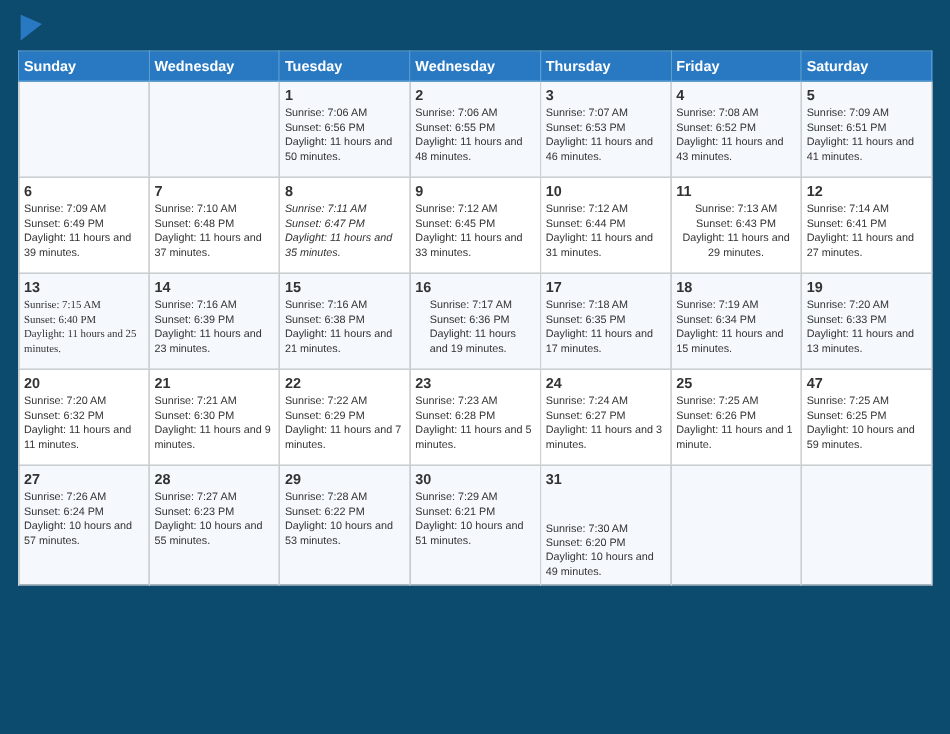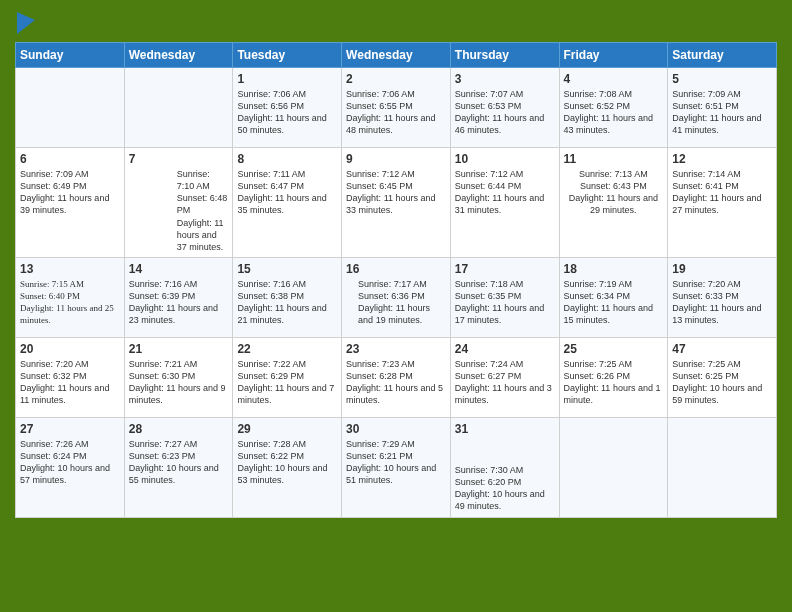--- a/index.html
+++ b/index.html
@@ -6,21 +6,21 @@
     body {
       font-family: Arial, sans-serif;
       background: #fff;
       width: 792px;
       height: 612px;
       overflow: hidden;
     }
     .page {
       width: 792px;
       height: 612px;
-      background: #4d7c0f;
+      background: #0c4a6e;
       padding: 10px 15px 10px 15px;
     }
     .header {
       display: flex;
       justify-content: space-between;
       align-items: flex-start;
       margin-bottom: 8px;
     }
     .logo {
       display: flex;
@@ -170,27 +170,27 @@
         </tr>
         <tr>
           <td>
             <span class="day-num">6</span>
             <div class="day-info" style="white-space: pre-line;">Sunrise: 7:09 AM
 Sunset: 6:49 PM
 Daylight: 11 hours and 39 minutes.</div>
           </td>
           <td>
             <span class="day-num">7</span>
-            <div class="day-info" style="white-space: pre-line; margin-left: 48px;">Sunrise: 7:10 AM
+            <div class="day-info" style="white-space: pre-line;">Sunrise: 7:10 AM
 Sunset: 6:48 PM
 Daylight: 11 hours and 37 minutes.</div>
           </td>
           <td>
             <span class="day-num">8</span>
-            <div class="day-info" style="white-space: pre-line;">Sunrise: 7:11 AM
+            <div class="day-info" style="white-space: pre-line; font-style: italic;">Sunrise: 7:11 AM
 Sunset: 6:47 PM
 Daylight: 11 hours and 35 minutes.</div>
           </td>
           <td>
             <span class="day-num">9</span>
             <div class="day-info" style="white-space: pre-line;">Sunrise: 7:12 AM
 Sunset: 6:45 PM
 Daylight: 11 hours and 33 minutes.</div>
           </td>
           <td>

